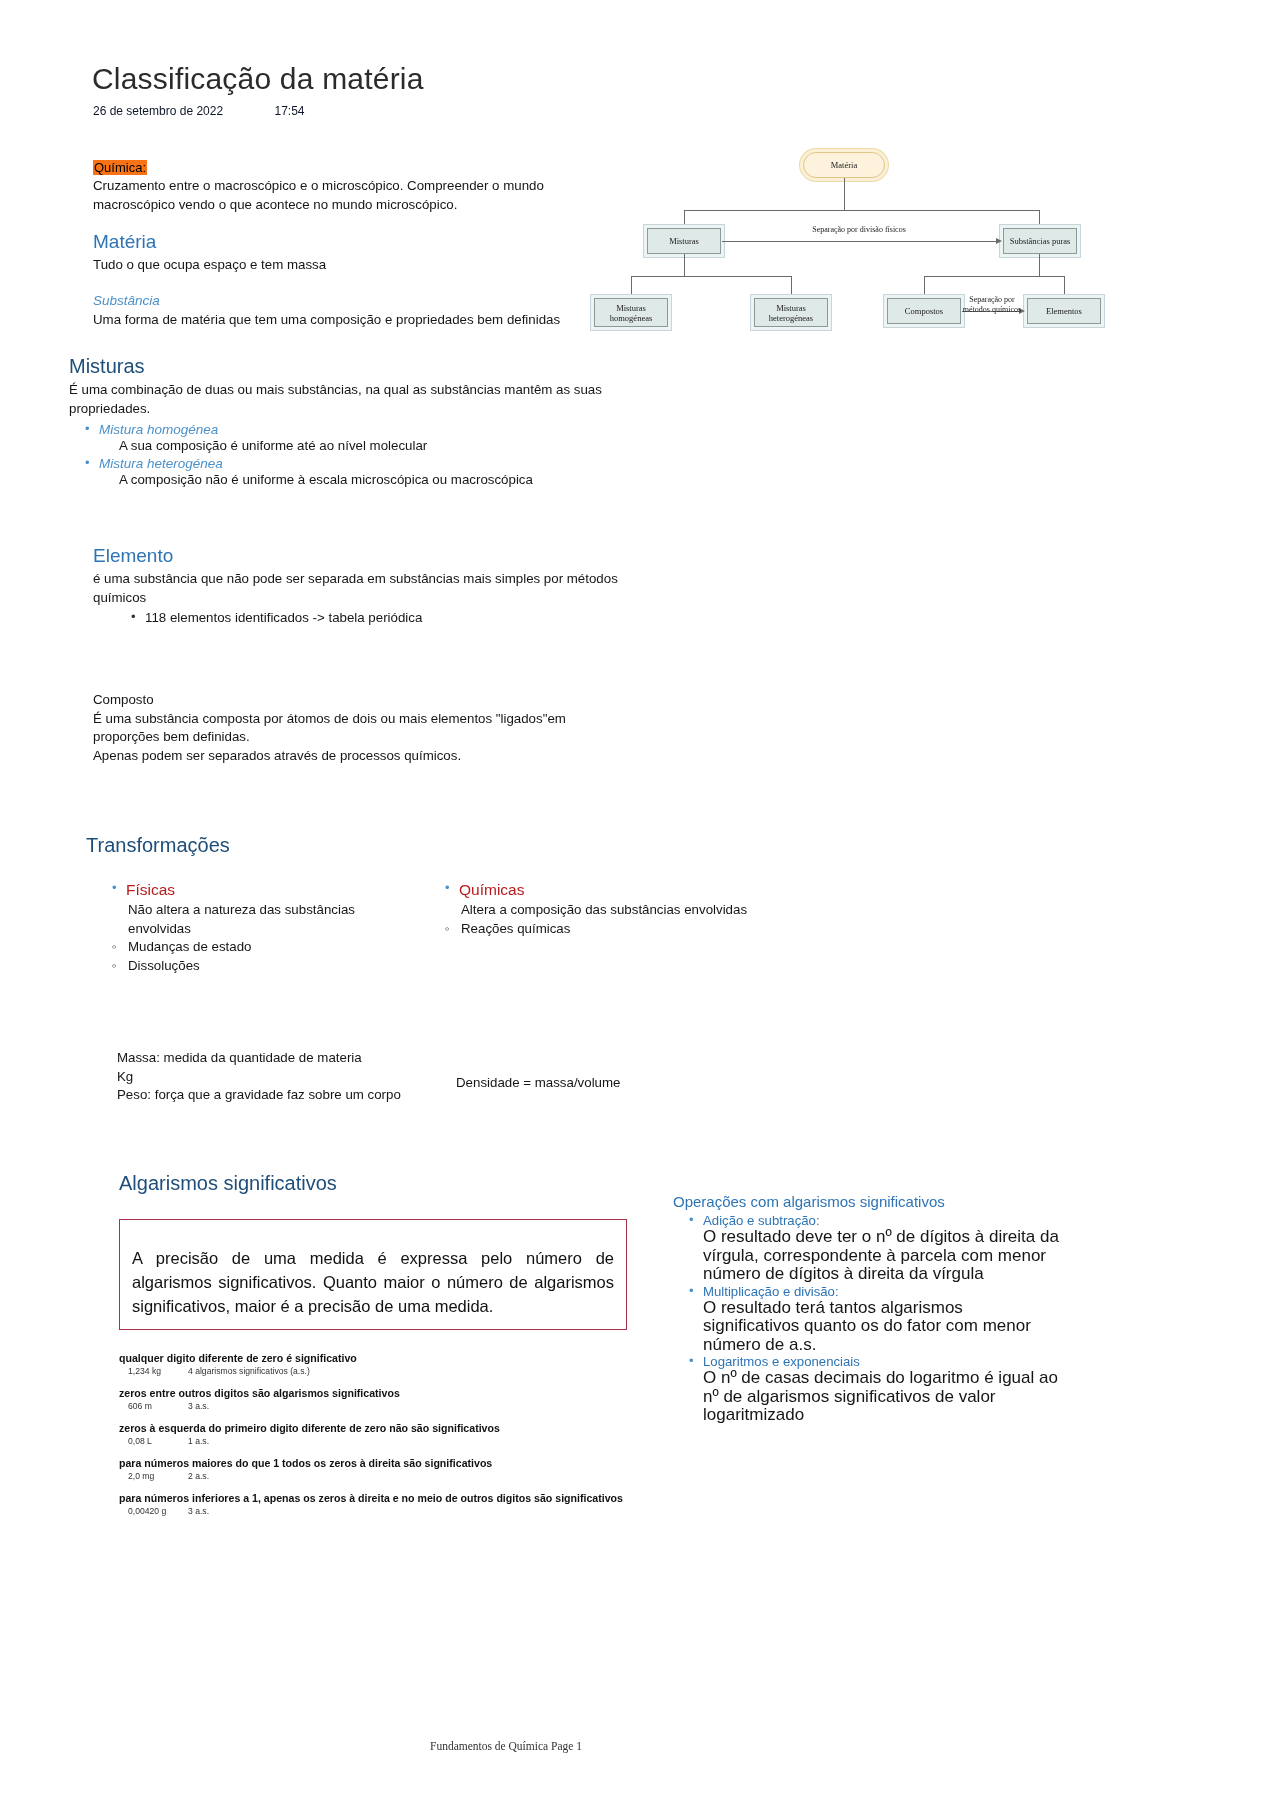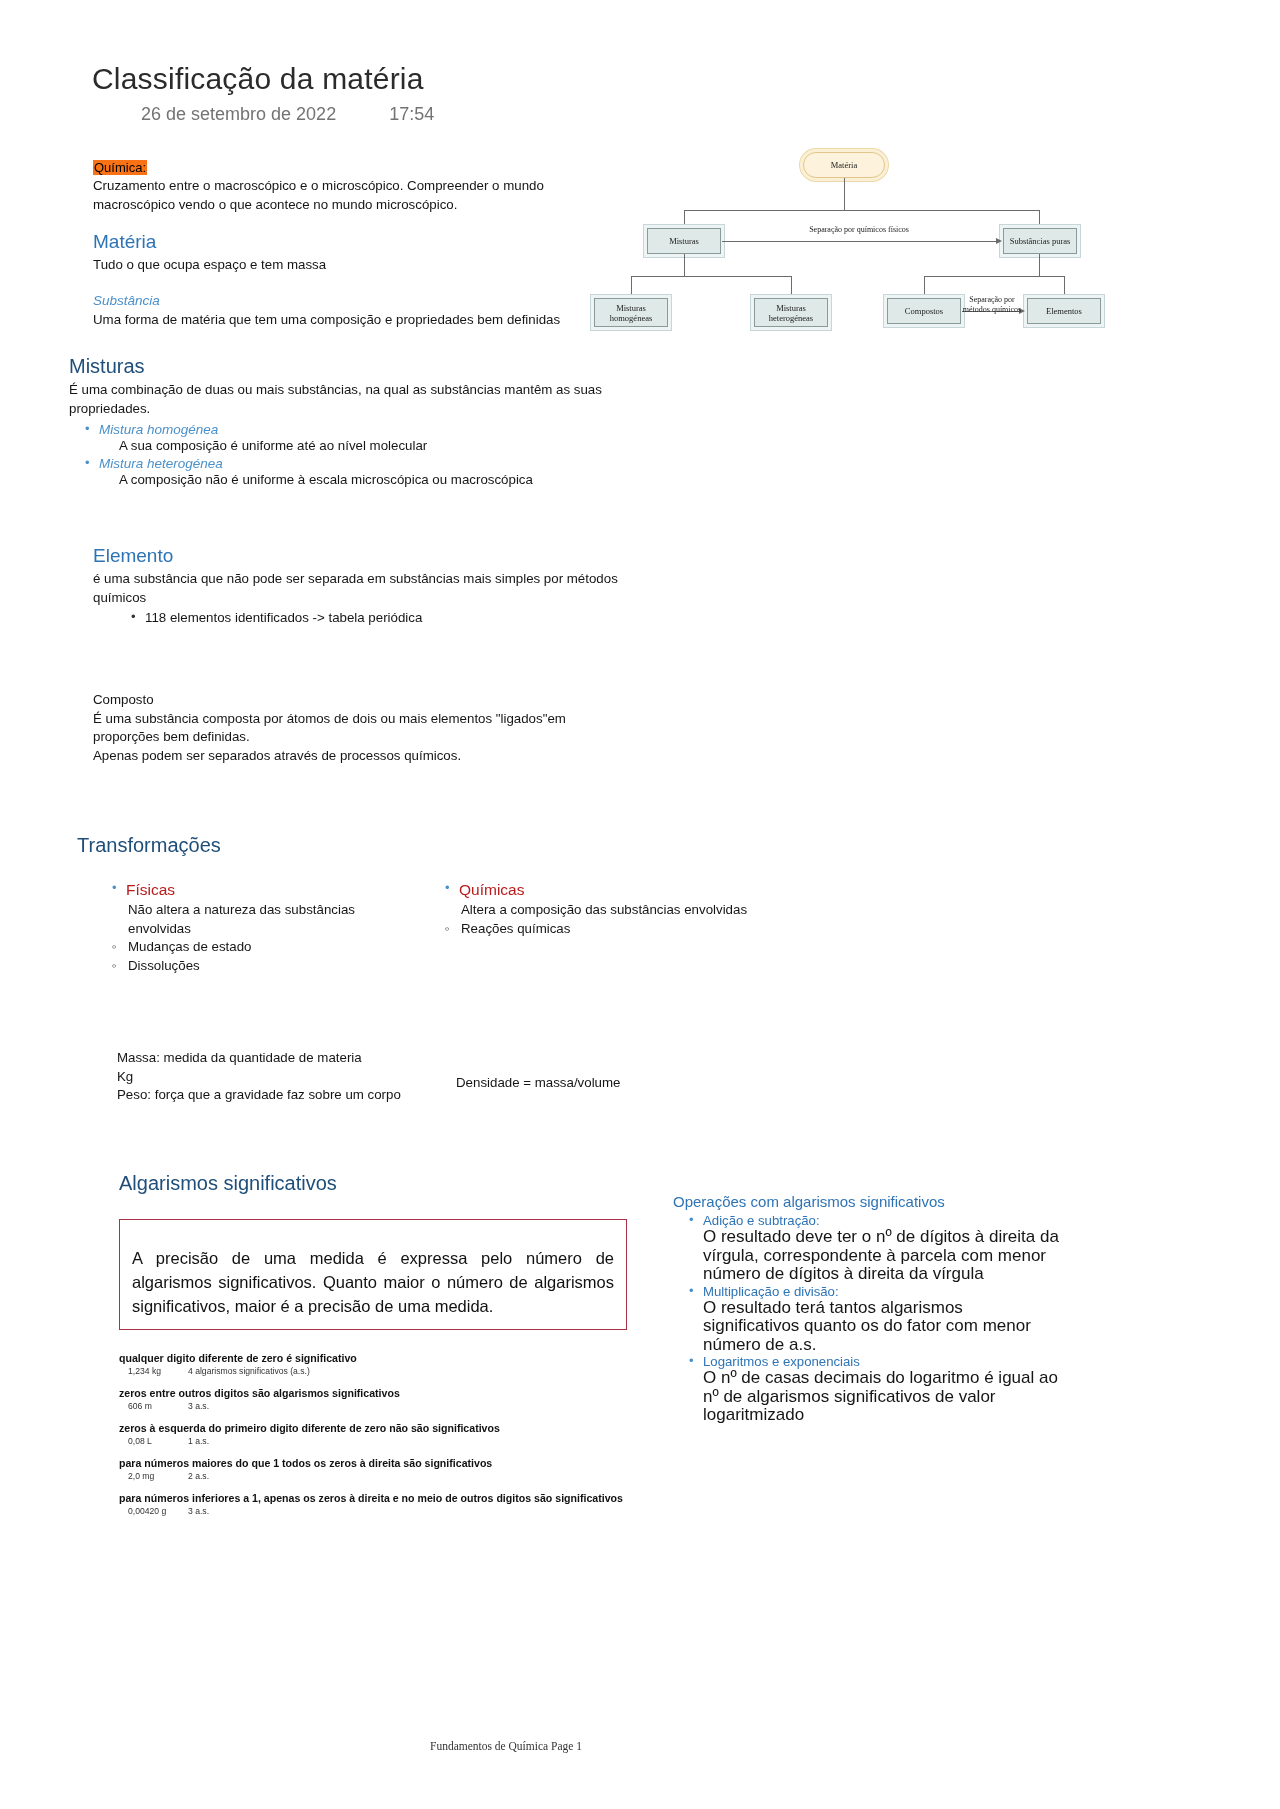--- a/index.html
+++ b/index.html
@@ -8,21 +8,21 @@
     font-family:"Liberation Sans", sans-serif;
     color:#1a1a1a;position:relative;overflow:hidden;
   }
   .page{position:relative;width:1280px;height:1809px;}
 
   
   .title{
     position:absolute;left:92px;top:62px;
     font-size:30px;font-weight:400;color:#2b2b2b;letter-spacing:.2px;
   }
-  .meta{position:absolute;left:93px;top:104px;font-size:18px;color:#737373;margin-left:48px;}
+  .meta{position:absolute;left:93px;top:104px;font-size:12px;color:#0f172a;}
   .meta .date{display:inline-block;}
   .meta .time{display:inline-block;margin-left:48px;}
 
   
   .h-blue-lg{color:#2e74b5;font-size:19px;font-weight:400;}
   .h-blue-dark{color:#1f4e79;font-size:20px;font-weight:400;}
   .h-blue-it{color:#4a90c9;font-size:13.5px;font-style:italic;}
   .body-t{font-size:13.3px;line-height:18.5px;color:#161616;}
 
   .hl-green{background:#f97316;color:#000;padding:0 1px;}
@@ -56,21 +56,21 @@
   #blk-misturas .txt{margin-top:3px;}
   #blk-misturas ul.b1{margin-top:4px;margin-left:14px;}
   #blk-misturas .sub{margin-left:20px;}
 
   #blk-elemento{left:93px;top:545px;width:540px;}
   #blk-elemento .txt{margin-top:3px;}
   #blk-elemento ul.b1{margin-top:2px;margin-left:36px;}
 
   #blk-composto{left:93px;top:691px;width:520px;}
 
-  #blk-transf{left:77px;top:834px;width:330px;}
+  #blk-transf{left:86px;top:834px;width:330px;}
   #blk-transf-left{left:110px;top:881px;width:290px;}
   #blk-transf-right{left:443px;top:881px;width:330px;}
   .tf-head{color:#b91c1c;font-size:15.5px;}
   .tf-body{margin-left:18px;margin-top:2px;}
   .tf-sub{margin-left:34px;margin-top:1px;}
 
   #blk-massa{left:117px;top:1049px;width:320px;}
   #blk-densidade{left:456px;top:1074px;width:250px;}
 
   #blk-algarismos{left:119px;top:1172px;width:520px;}
@@ -297,21 +297,21 @@
     <div class="node sq" style="left:62px;top:88px;width:74px;height:26px;">
       <span>Misturas</span>
     </div>
 
     <div class="node sq" style="left:418px;top:88px;width:74px;height:26px;">
       <span>Substâncias puras</span>
     </div>
 
     <div class="edge eh" style="left:137px;top:101px;width:275px;"></div>
     <div class="arrow" style="left:411px;top:97.5px;"></div>
-    <div class="edge-label" style="left:214px;top:85px;width:120px;">Separação por químicos físicos</div>
+    <div class="edge-label" style="left:214px;top:85px;width:120px;">Separação por divisão físicos</div>
 
     <div class="edge ev" style="left:99px;top:114px;height:22px;"></div>
     <div class="edge eh" style="left:46px;top:136px;width:160px;"></div>
     <div class="edge ev" style="left:46px;top:136px;height:22px;"></div>
     <div class="edge ev" style="left:206px;top:136px;height:22px;"></div>
 
     <div class="node sq" style="left:9px;top:158px;width:74px;height:29px;">
       <span>Misturas homogéneas</span>
     </div>
     <div class="node sq" style="left:169px;top:158px;width:74px;height:29px;">

